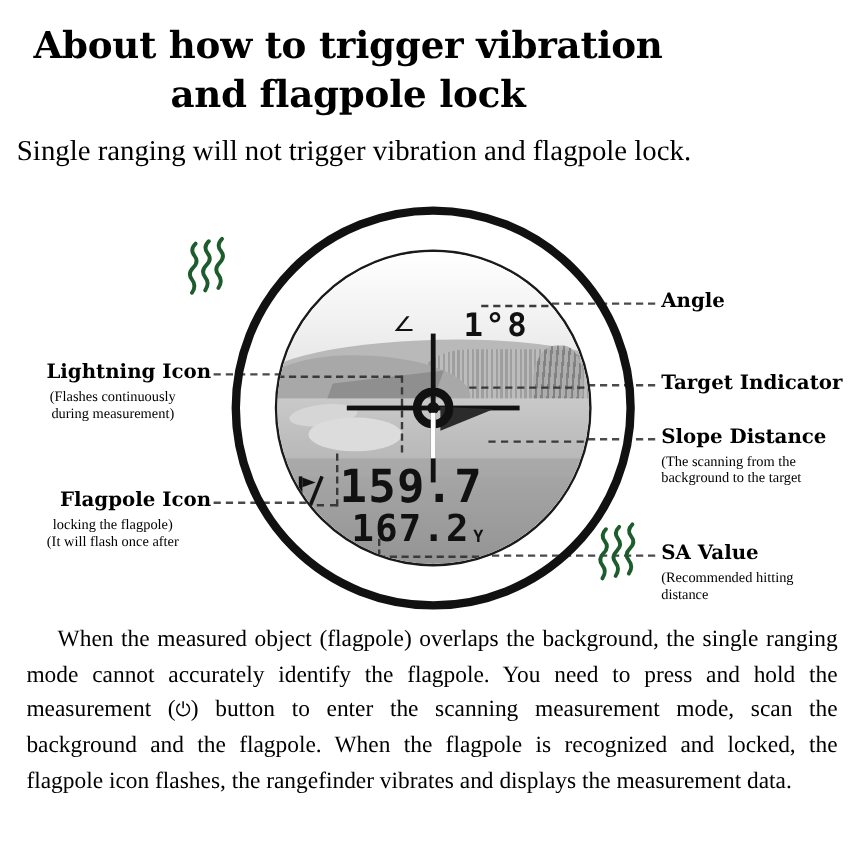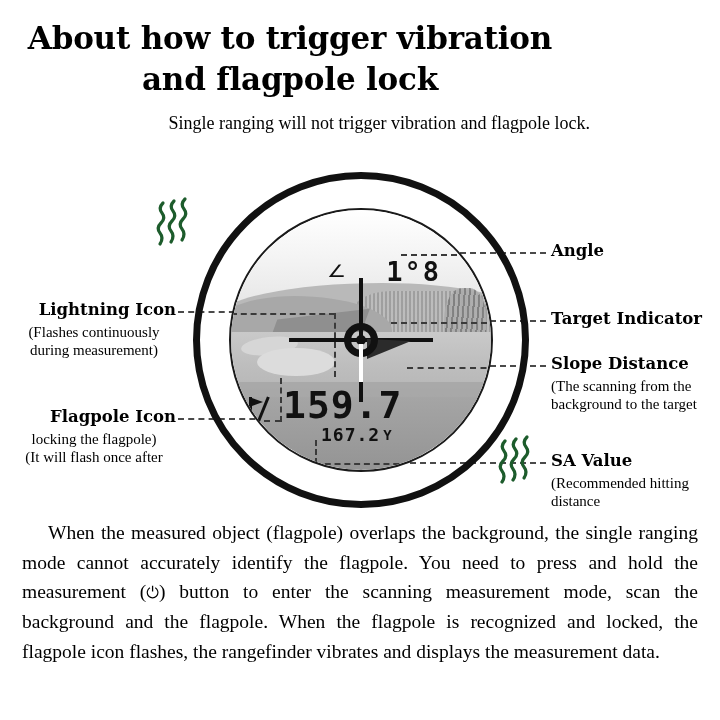--- a/index.html
+++ b/index.html
@@ -18,22 +18,22 @@
     position:absolute;left:0;top:18px;width:580px;
     text-align:center;
     font-family:"DejaVu Serif", serif;
     font-weight:bold;
     font-size:31px;
     line-height:1.33;
     letter-spacing:-0.2px;
   }
   .subtitle{
     position:absolute;left:0;top:113px;width:590px;
-    text-align:right;
-    font-size:18px;
+    text-align:center;
+    font-size:24px;
     font-family:"Liberation Serif", serif;
   }
 
   
   .optic{
     position:absolute;left:193px;top:172px;width:336px;height:336px;
   }
   .ring-outer{
     position:absolute;left:0;top:0;width:336px;height:336px;
     border-radius:50%;
@@ -153,21 +153,21 @@
     transform:rotate(22deg);transform-origin:center;
   }
   .dist-val{
     font-size:38px;font-weight:bold;letter-spacing:1px;line-height:1;
   }
   .sa-row{
     position:absolute;left:62px;top:216px;width:210px;
     display:flex;align-items:flex-end;gap:3px;
   }
   .sa-val{
-    font-size:18px;font-weight:bold;letter-spacing:1px;line-height:1;margin-left:28px;
+    font-size:31px;font-weight:bold;letter-spacing:1px;line-height:1;
   }
   .sa-unit{
     font-size:14px;font-weight:bold;line-height:1;margin-bottom:2px;
   }
 
   
   .crosshair{
     position:absolute;left:50%;top:50%;width:0;height:0;
   }
   .ch-v{
@@ -205,21 +205,21 @@
   .label{position:absolute;}
   .label .lbl-title{
     font-family:"DejaVu Serif", serif;
     font-weight:bold;
     font-size:16.5px;
     line-height:1.2;
     white-space:nowrap;
   }
   .label .lbl-note{
     font-family:"Liberation Serif", serif;
-    font-size:15px;
+    font-size:12px;
     line-height:1.22;
     margin-top:3px;
   }
   .label.left{text-align:right;}
   .label.left .lbl-note{text-align:center;}
   .label.right{text-align:left;}
 
   
   .leader{position:absolute;border-top:2px dashed #4a4a4a;height:0;}
 

